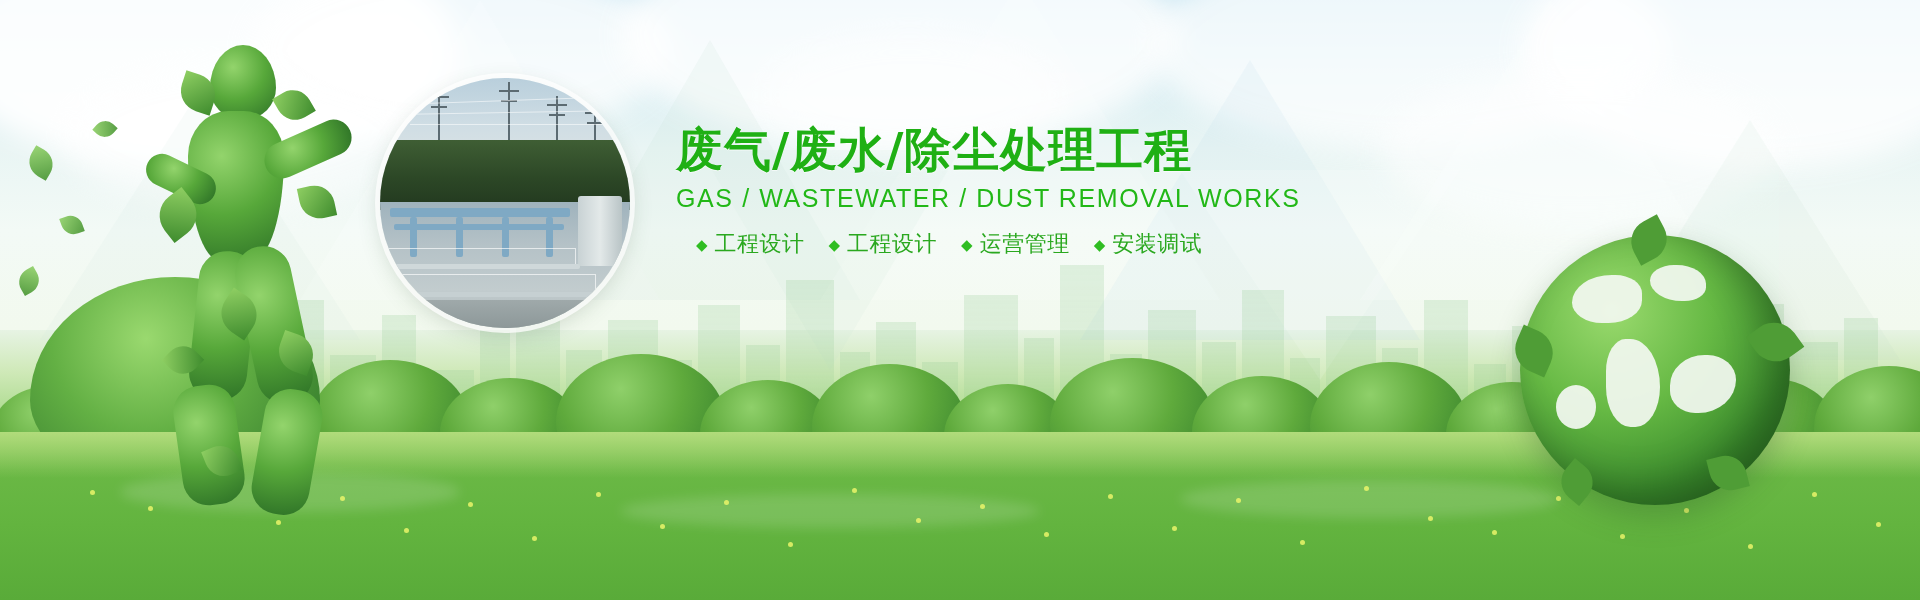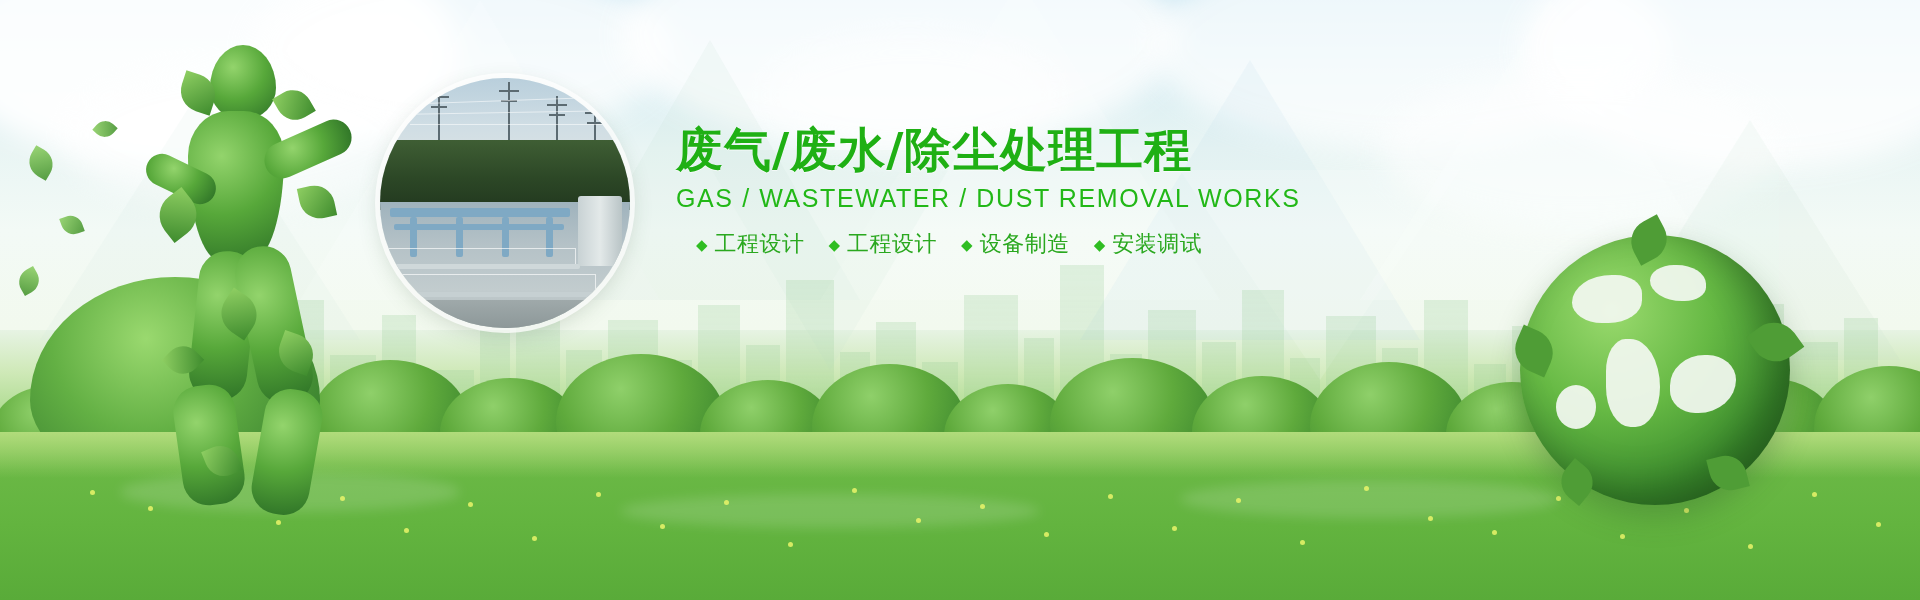--- a/index.html
+++ b/index.html
@@ -311,21 +311,21 @@
       <div class="bullet">
         <span class="dia">◆</span>
         <span class="blabel">工程设计</span>
       </div>
       <div class="bullet">
         <span class="dia">◆</span>
         <span class="blabel">工程设计</span>
       </div>
       <div class="bullet">
         <span class="dia">◆</span>
-        <span class="blabel">设备制造</span>
+        <span class="blabel">运营管理</span>
       </div>
       <div class="bullet">
         <span class="dia">◆</span>
         <span class="blabel">安装调试</span>
       </div>
     </div>
 
   </div>
 
 </div>

